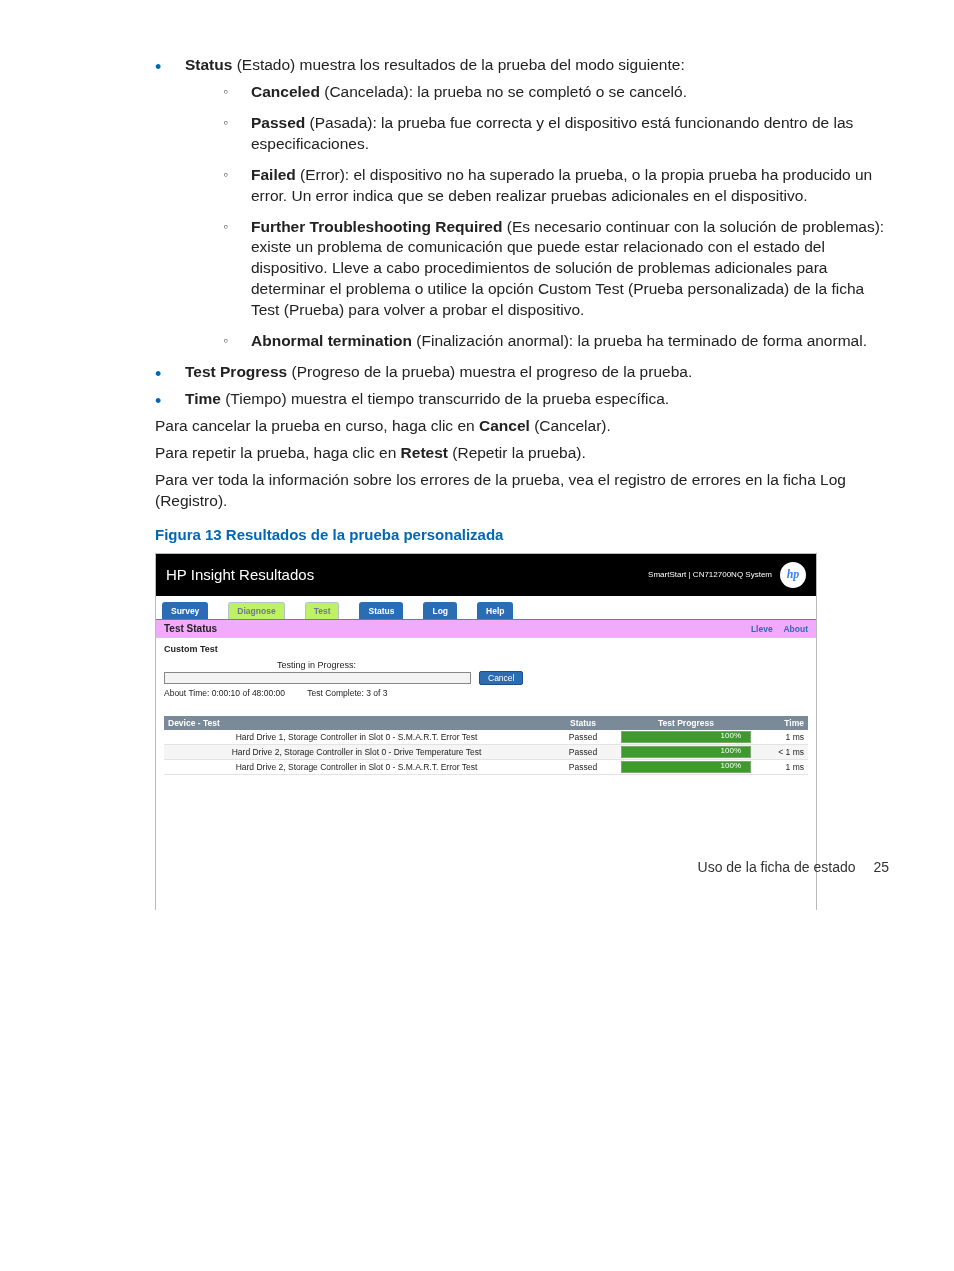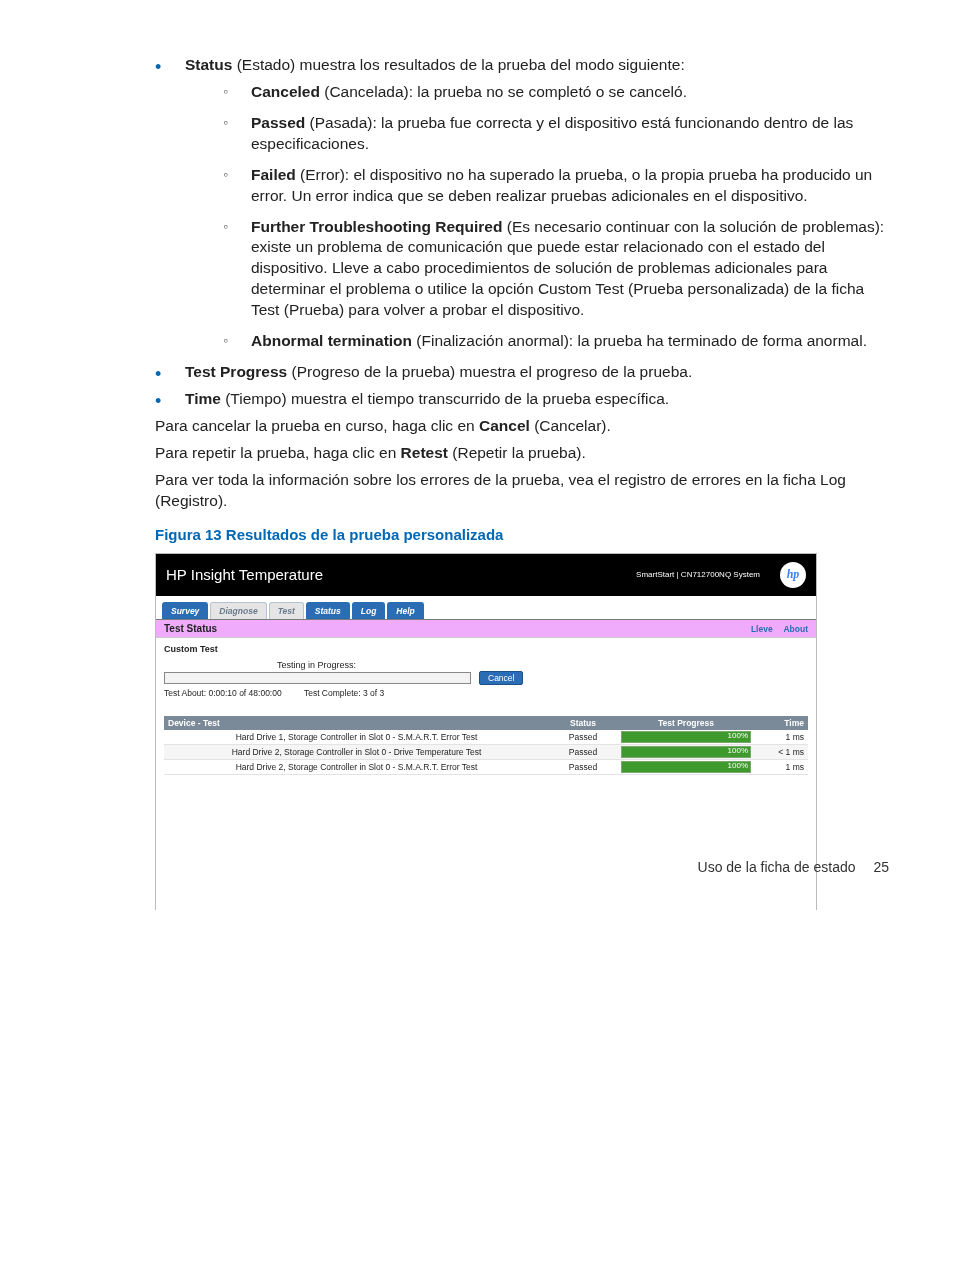--- a/index.html
+++ b/index.html
@@ -89,49 +89,48 @@
     padding: 0 10px;
   }
   .ss-title {
     font-size: 15px;
     font-weight: normal;
   }
   .ss-sys {
     font-size: 8px;
     display: flex;
     align-items: center;
-    gap: 20px;
+    gap: 8px;
   }
   .hp-logo {
     width: 26px; height: 26px; border-radius: 50%;
     background: #fff; color: #3b82f6;
     display: flex; align-items: center; justify-content: center;
     font-style: italic; font-weight: bold; font-size: 12px;
     font-family: Georgia, serif;
   }
   .ss-tabs {
     background: #fff;
     padding: 6px 6px 0 6px;
     display: flex;
-    gap: 2px;
-    font-style: italic;
+    gap: 20px;
   }
   .ss-tab {
     font-size: 8.5px;
     font-weight: bold;
     padding: 3px 8px;
     border: 1px solid #2a6db5;
     border-bottom: none;
     border-radius: 3px 3px 0 0;
     background: #2a6db5;
     color: #fff;
     cursor: pointer;
   }
   .ss-tab.inactive {
-    background: #e5e5e5;
+    background: #bef264;
     color: #6a7a8c;
     border-color: #b6c2d0;
   }
   .ss-sectionbar {
     background: #f0abfc;
     border-top: 1px solid #7a7a7a;
     border-bottom: 1px solid #ccc;
     padding: 3px 8px;
     font-size: 10px;
     font-weight: bold;
@@ -195,21 +194,21 @@
     position: relative;
     height: 10px;
     background: #d9e6d5;
     border: 1px solid #7aa86f;
   }
   .bar-fill {
     position: absolute; left:0; top:0; bottom:0;
     background: #3f9a2e;
   }
   .bar-label {
-    position: absolute; right: 2px; top: -1px;
+    position: absolute; right: 9px; top: -1px;
     font-size: 8px; color: #fff;
   }
   .ss-empty {
     height: 260px;
   }
   .ss-footer {
     padding: 6px;
     border-top: 1px solid #ccc;
     background: #f3f3f3;
   }
@@ -260,21 +259,21 @@
   </p>
   <p class="para">
     <span>Para repetir la prueba, haga clic en </span><strong class="term">Retest</strong><span> (Repetir la prueba).</span>
   </p>
   <p class="para">Para ver toda la información sobre los errores de la prueba, vea el registro de errores en la ficha Log (Registro).</p>
 
   <div class="figcap">Figura 13 Resultados de la prueba personalizada</div>
 
   <div class="screenshot">
     <div class="ss-header">
-      <div class="ss-title">HP Insight Temperature</div>
+      <div class="ss-title">HP Insight Resultados</div>
       <div class="ss-sys">
         <span>SmartStart | CN712700NQ System</span>
         <span class="hp-logo">hp</span>
       </div>
     </div>
 
     <div class="ss-tabs">
       <div class="ss-tab">Survey</div>
       <div class="ss-tab inactive">Diagnose</div>
       <div class="ss-tab inactive">Test</div>
@@ -292,21 +291,21 @@
     </div>
 
     <div class="ss-body">
       <div class="ss-subhead">Custom Test</div>
       <div class="ss-center" style="width:305px;">Testing in Progress:</div>
       <div class="ss-progressrow">
         <div class="ss-progressbar"></div>
         <button class="ss-cancel">Cancel</button>
       </div>
       <div class="ss-meta">
-        <span>Test About: 0:00:10 of 48:00:00</span>
+        <span>About Time: 0:00:10 of 48:00:00</span>
         <span>Test Complete: 3 of 3</span>
       </div>
 
       <table class="ss-table">
         <thead>
           <tr>
             <th>Device - Test</th>
             <th class="c" style="width:60px">Status</th>
             <th class="c" style="width:130px">Test Progress</th>
             <th class="r" style="width:45px">Time</th>

